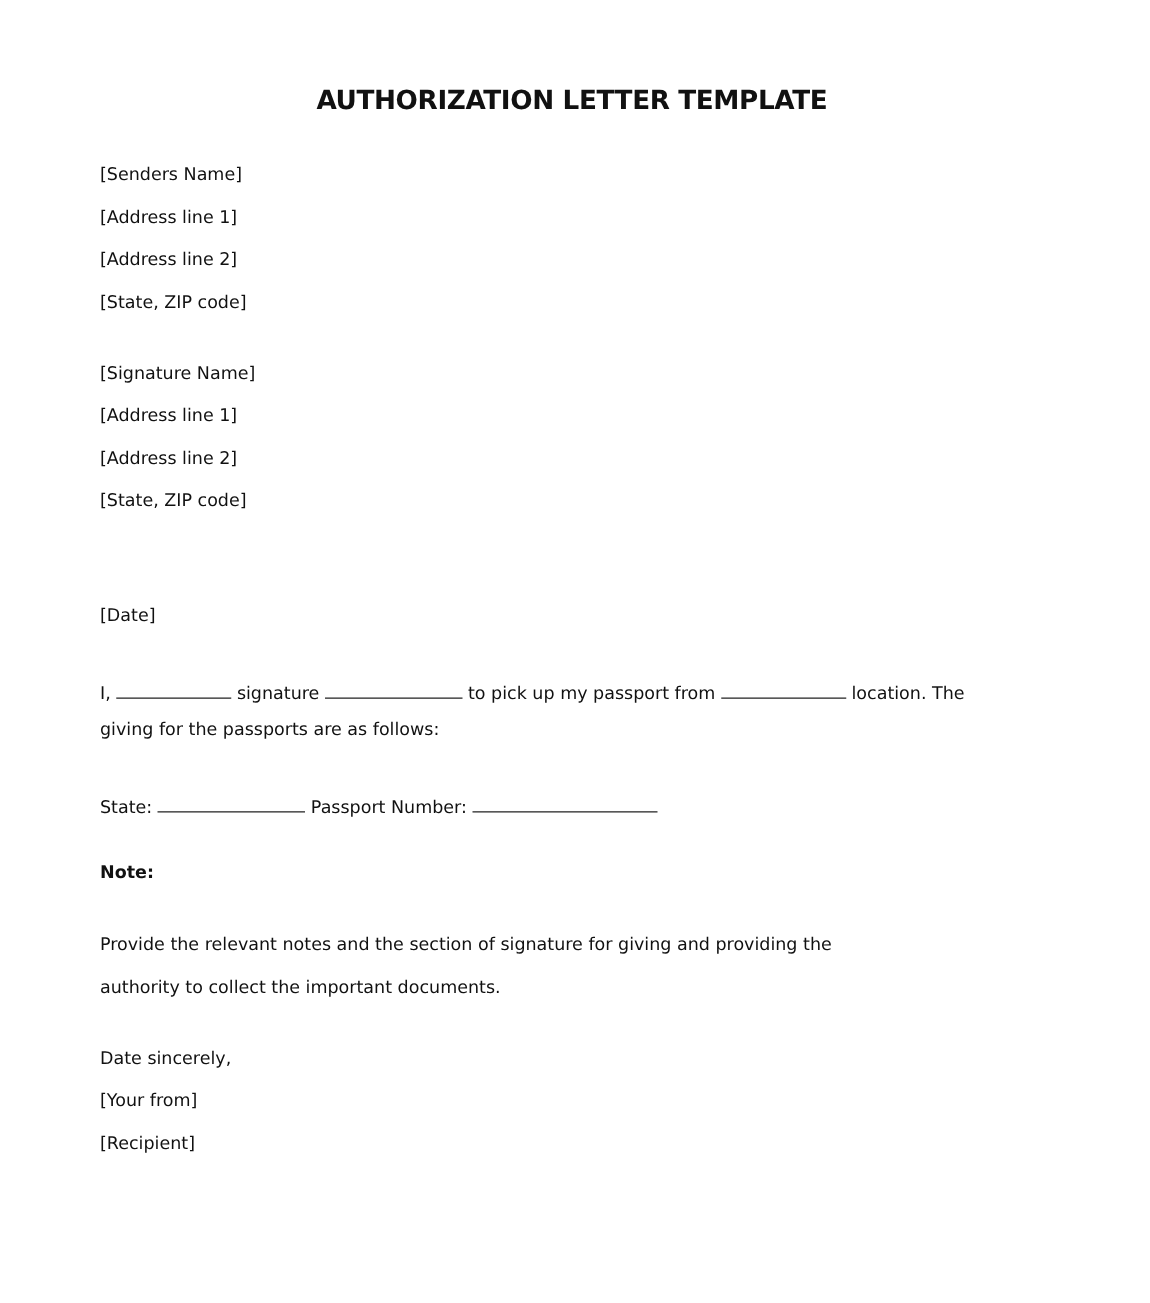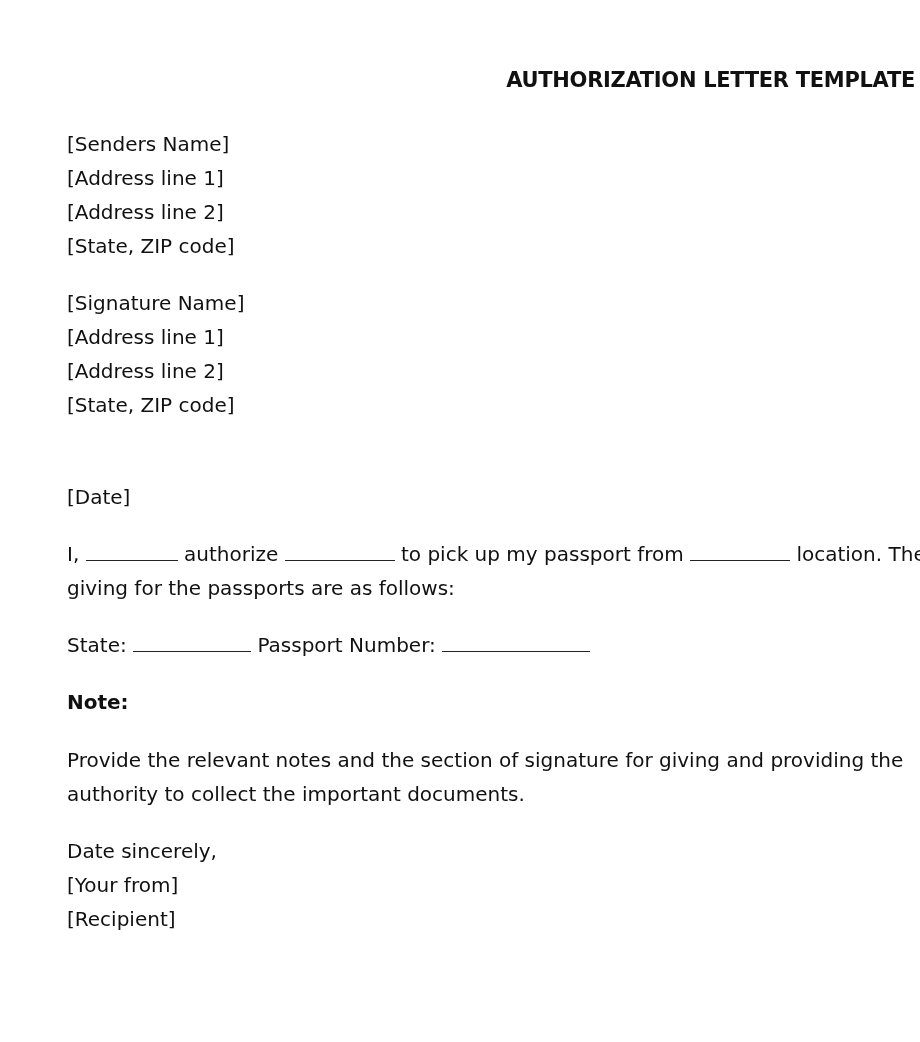--- a/index.html
+++ b/index.html
@@ -1,20 +1,20 @@
 <!DOCTYPE html>
 <html><head>
 <meta charset="utf-8">
 <style>
   html, body { margin: 0; padding: 0; background: #ffffff; }
   body { width: 920px; height: 1042px; position: relative; overflow: hidden;
          font-family: "DejaVu Sans", sans-serif; color: #111; }
-  .title { position: absolute; top: 68px; left: 0; width: 915px; text-align: right;
+  .title { position: absolute; top: 68px; left: 0; width: 915px; text-align: center;
            font-size: 21px; font-weight: bold; letter-spacing: -0.3px; }
-  .line { position: absolute; left: 67px; font-size: 20px; white-space: nowrap; }
+  .line { position: absolute; left: 80px; font-size: 14px; white-space: nowrap; }
   .bold { font-weight: bold; }
   .blank { display: inline-block; border-bottom: 1.5px solid #222; height: 16px; vertical-align: baseline; }
 </style>
 </head>
 <body>
 
 <div class="title">AUTHORIZATION LETTER TEMPLATE</div>
 
 <div class="line" style="top:132px">[Senders Name]</div>
 <div class="line" style="top:166px">[Address line 1]</div>
@@ -24,21 +24,21 @@
 <div class="line" style="top:291px">[Signature Name]</div>
 <div class="line" style="top:325px">[Address line 1]</div>
 <div class="line" style="top:359px">[Address line 2]</div>
 <div class="line" style="top:393px">[State, ZIP code]</div>
 
 <div class="line" style="top:485px">[Date]</div>
 
 <div class="line" style="top:542px">
   <span>I,</span>
   <span class="blank" style="width:92px"></span>
-  <span>authorize</span>
+  <span>signature</span>
   <span class="blank" style="width:110px"></span>
   <span>to pick up my passport from</span>
   <span class="blank" style="width:100px"></span>
   <span>location. The</span>
 </div>
 <div class="line" style="top:576px">giving for the passports are as follows:</div>
 
 <div class="line" style="top:633px">
   <span>State:</span>
   <span class="blank" style="width:118px"></span>

